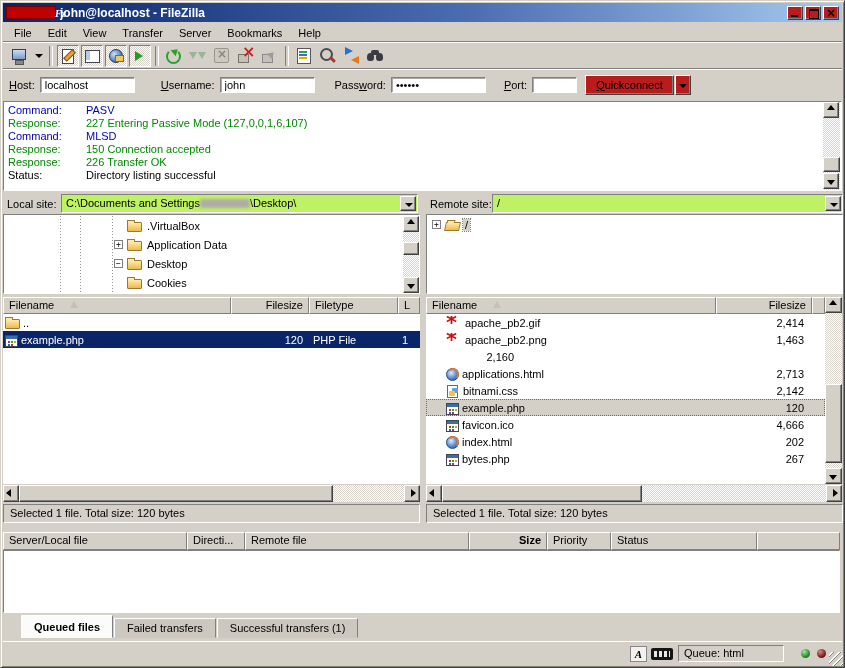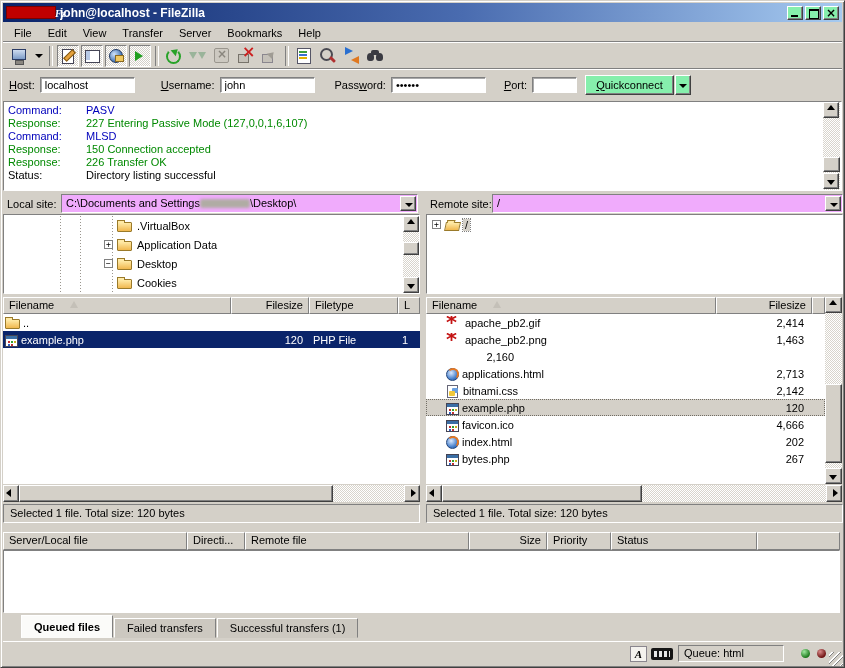--- a/index.html
+++ b/index.html
@@ -5,21 +5,21 @@
   html,body{margin:0;padding:0;background:#9a9a9a;}
   *{box-sizing:border-box;}
   .window{
     position:relative;width:845px;height:668px;background:#d4d0c8;
     font-family:"Liberation Sans",sans-serif;font-size:11px;color:#000;
     border:1px solid;border-color:#d4d0c8 #404040 #404040 #d4d0c8;
     box-shadow:inset 1px 1px 0 #fff,inset -1px -1px 0 #808080;
     overflow:hidden;
   }
   
-  .raised{border:1px solid;border-color:#fff #404040 #404040 #fff;box-shadow:inset -1px -1px 0 #808080;background:#86efac;}
+  .raised{border:1px solid;border-color:#fff #404040 #404040 #fff;box-shadow:inset -1px -1px 0 #808080;background:#b91c1c;}
   .sunken{border:1px solid;border-color:#808080 #fff #fff #808080;}
   .field{background:#fff;border:1px solid;border-color:#808080 #fff #fff #808080;box-shadow:inset 1px 1px 0 rgba(64,64,64,.45);font:11px "Liberation Sans",sans-serif;padding:1px 4px;}
   
   .titlebar{position:absolute;left:2px;top:2px;right:2px;height:19px;
     background:linear-gradient(to right,#0a246a,#4a6cb0 55%,#a6caf0);
     display:flex;align-items:center;padding:0 3px;}
   .fz-icon{width:15px;height:13px;background:#bf0000;color:#fff;font:bold italic 10px/13px "Liberation Serif",serif;margin-right:4px;flex:none;border:1px solid #7a0000;padding-left:48px;}
   .title-text{color:#fff;font-weight:bold;font-size:12px;flex:1;white-space:nowrap;overflow:hidden;}
   .cap{width:16px;height:14px;position:relative;margin-left:2px;flex:none;}
   .cap-min::before{content:"";position:absolute;left:3px;bottom:2px;width:7px;height:2px;background:#000;}
@@ -81,31 +81,31 @@
   .sb-track{background:repeating-conic-gradient(#fff 0% 25%,#d8d4cc 0% 50%) 0 0/2px 2px;position:absolute;}
   .sbtn{position:absolute;width:16px;height:16px;background:#d4d0c8;border:1px solid;border-color:#fff #404040 #404040 #fff;box-shadow:inset -1px -1px 0 #808080;}
   .sbtn::before{content:"";position:absolute;border:4px solid transparent;}
   .sbtn.up::before{left:3px;top:2px;border-bottom:5px solid #000;border-top:none;}
   .sbtn.down::before{left:3px;top:6px;border-top:5px solid #000;border-bottom:none;}
   .sbtn.left::before{left:2px;top:3px;border-right:5px solid #000;border-left:none;}
   .sbtn.right::before{left:6px;top:3px;border-left:5px solid #000;border-right:none;}
   .sthumb{position:absolute;background:#d4d0c8;border:1px solid;border-color:#fff #404040 #404040 #fff;box-shadow:inset -1px -1px 0 #808080;}
   
   .sitelabel{position:absolute;top:194px;height:18px;line-height:18px;}
-  .combo{position:absolute;top:193px;height:19px;background:#f0abfc;border:1px solid;border-color:#808080 #fff #fff #808080;padding:2px 20px 0 4px;white-space:nowrap;overflow:hidden;}
+  .combo{position:absolute;top:193px;height:19px;background:#bef264;border:1px solid;border-color:#808080 #fff #fff #808080;padding:2px 20px 0 4px;white-space:nowrap;overflow:hidden;}
   .ddbtn{position:absolute;right:1px;top:1px;bottom:1px;width:16px;background:#d4d0c8;border:1px solid;border-color:#fff #404040 #404040 #fff;box-shadow:inset -1px -1px 0 #808080;}
   .ddbtn::before{content:"";position:absolute;left:4px;top:6px;border:4px solid transparent;border-top:4px solid #000;}
   .redacted{display:inline-block;width:50px;height:9px;background:#b0aca4;filter:blur(1.5px);border-radius:2px;vertical-align:-1px;}
   
   .tree{position:absolute;top:213px;height:80px;background:#fff;border:1px solid;border-color:#808080 #fff #fff #808080;overflow:hidden;}
   .ltree{left:2px;width:417px;}
   .rtree{left:425px;width:417px;}
   .ltree .tree-rows{position:absolute;left:0;top:1px;right:18px;bottom:0;
     background-image:repeating-linear-gradient(to bottom,#9a968e 0 1px,transparent 1px 3px),repeating-linear-gradient(to bottom,#9a968e 0 1px,transparent 1px 3px),repeating-linear-gradient(to bottom,#9a968e 0 1px,transparent 1px 3px);
-    background-size:1px 100%;background-repeat:no-repeat;background-position:56px 0,76px 0,108px 0;}
+    background-size:1px 100%;background-repeat:no-repeat;background-position:56px 0,76px 0,108px 0;padding-left:10px;}
   .tree-row{height:19px;display:flex;align-items:center;padding-left:100px;white-space:nowrap;}
   .rtree .tree-row{padding-left:5px;}
   .exp{width:9px;height:9px;background:#fff;border:1px solid #808080;font:8px/7px "DejaVu Sans Mono",monospace;text-align:center;flex:none;margin-right:4px;}
   .exp.none{visibility:hidden;}
   .exp.plus::before{content:"+";}
   .exp.minus::before{content:"−";}
   .tlabel{padding:0 2px;}
   .tlabel.sel{background:#d4d0c8;outline:1px dotted #808080;}
   
   .fi{width:16px;height:14px;display:inline-block;position:relative;flex:none;margin-right:3px;}
@@ -137,21 +137,21 @@
   .llast{width:22px;padding-left:4px;}
   .rname{width:290px;display:flex;align-items:center;padding-left:20px;}
   .rsize{width:92px;padding-right:4px;}
   .frow.selected{background:#0a246a;color:#fff;}
   .frow.selected-inactive{background:#d4d0c8;outline:1px dotted #706c64;outline-offset:-1px;}
   
   .statusline{position:absolute;top:503px;height:19px;background:#d4d0c8;border:1px solid;border-color:#808080 #fff #fff #808080;padding:2px 6px;white-space:nowrap;}
   
   .queuehdr{position:absolute;left:2px;top:531px;right:4px;height:18px;display:flex;}
   .qcell{background:#d4d0c8;border:1px solid;border-color:#fff #808080 #808080 #fff;padding:1px 5px;white-space:nowrap;overflow:hidden;flex:none;}
-  .qc1{width:184px;}.qc2{width:58px;}.qc3{width:224px;}.qc4{width:78px;text-align:right;}.qc5{width:64px;}.qc6{width:146px;}.qc7{flex:1;}
+  .qc1{width:184px;}.qc2{width:58px;}.qc3{width:224px;}.qc4{width:78px;text-align:right;font-weight:bold;}.qc5{width:64px;}.qc6{width:146px;}.qc7{flex:1;}
   .queuebody{position:absolute;left:2px;top:549px;right:4px;height:63px;background:#fff;border:1px solid;border-color:#808080 #fff #fff #808080;}
   
   .tabs{position:absolute;left:20px;top:613px;right:2px;height:24px;display:flex;align-items:flex-end;}
   .tab{height:20px;padding:3px 12px 0 12px;background:#ccc8c0;border:1px solid;border-color:#fff #808080 transparent #fff;margin-right:1px;white-space:nowrap;}
   .tab.active{height:23px;background:#fbfbf9;font-weight:bold;padding-top:5px;border-color:#fff #808080 transparent #fff;}
   
   .statusbar{position:absolute;left:2px;right:2px;bottom:2px;height:24px;border-top:1px solid #fff;box-shadow:0 -2px 0 #aoa;display:flex;align-items:center;justify-content:flex-end;padding-right:16px;}
   .dt-icon{width:17px;height:16px;background:#f4f2ee;border:1px solid #8a868e;position:relative;font:bold italic 11px/15px "Liberation Serif",serif;text-align:center;margin-right:4px;}
   .sl-icon{width:22px;height:12px;background:#151515;border-radius:2px;position:relative;margin-right:5px;}
   .sl-icon::before{content:"";position:absolute;left:3px;top:3px;width:16px;height:6px;background:repeating-linear-gradient(to right,#e8e8e8 0 3px,transparent 3px 5px);}

